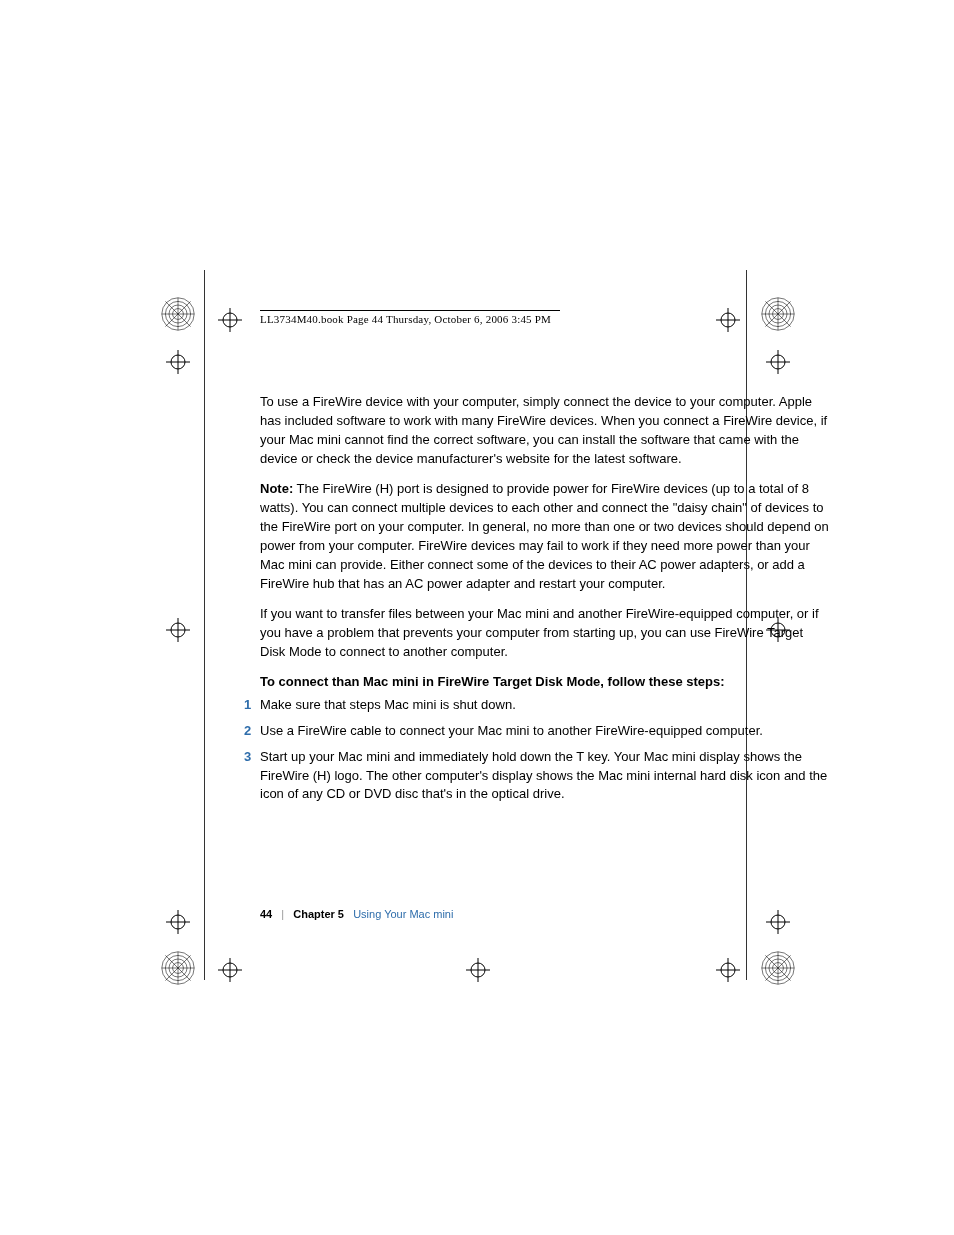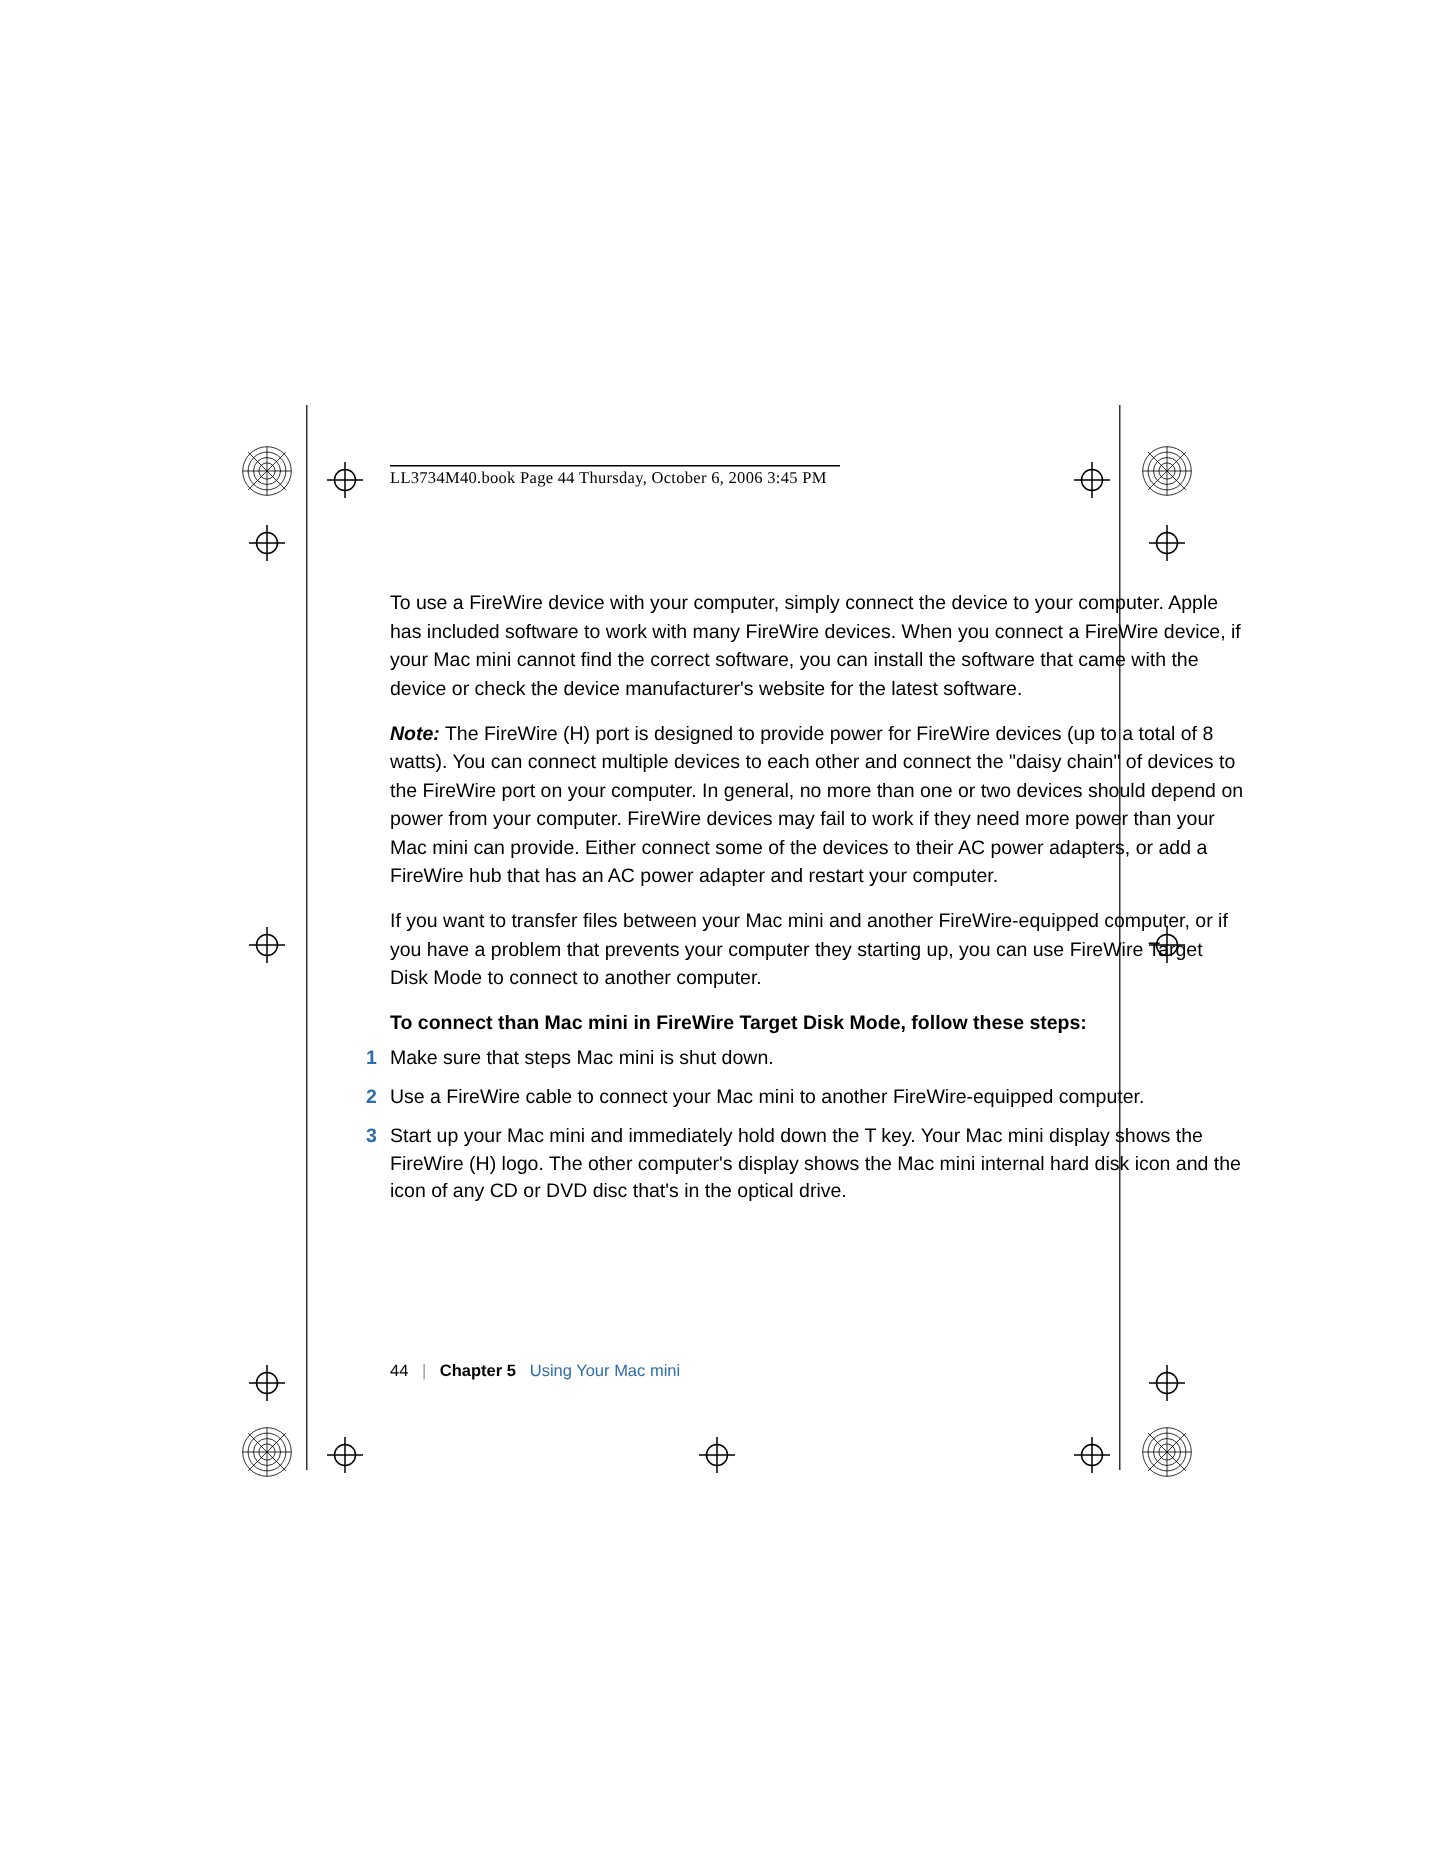--- a/index.html
+++ b/index.html
@@ -33,21 +33,20 @@
     font-size: 15px;
     margin-bottom: 6px;
   }
   .body-text {
     font-size: 13px;
     line-height: 1.45;
     margin-bottom: 12px;
   }
   .body-text .bold-italic {
     font-weight: bold;
-    font-style: italic;
   }
   .subheading {
     font-weight: bold;
     font-size: 13px;
     margin-bottom: 7px;
     margin-top: 10px;
   }
   .step-list {
     list-style: none;
     padding: 0;
@@ -67,21 +66,21 @@
     left: -16px;
     top: 0;
   }
   .footer {
     position: absolute;
     left: 260px;
     top: 908px;
     font-size: 11px;
   }
   .footer .page-num {
-    font-weight: normal;
+    font-weight: bold;
   }
   .footer .divider {
     color: #999;
     margin: 0 6px;
   }
   .footer .chapter-bold {
     font-weight: bold;
   }
   .footer .chapter-title {
     color: #2e6dab;
@@ -251,21 +250,21 @@
 <div class="content">
   <div class="header-line">LL3734M40.book  Page 44  Thursday, October 6, 2006  3:45 PM</div>
 
   <div class="body-text">To use a FireWire device with your computer, simply connect the device to your computer. Apple has included software to work with many FireWire devices. When you connect a FireWire device, if your Mac mini cannot find the correct software, you can install the software that came with the device or check the device manufacturer's website for the latest software.</div>
 
   <div class="body-text">
     <span class="bold-italic">Note:</span>
     <span>The FireWire (H) port is designed to provide power for FireWire devices (up to a total of 8 watts). You can connect multiple devices to each other and connect the "daisy chain" of devices to the FireWire port on your computer. In general, no more than one or two devices should depend on power from your computer. FireWire devices may fail to work if they need more power than your Mac mini can provide. Either connect some of the devices to their AC power adapters, or add a FireWire hub that has an AC power adapter and restart your computer.</span>
   </div>
 
-  <div class="body-text">If you want to transfer files between your Mac mini and another FireWire-equipped computer, or if you have a problem that prevents your computer they starting up, you can use FireWire Target Disk Mode to connect to another computer.</div>
+  <div class="body-text">If you want to transfer files between your Mac mini and another FireWire-equipped computer, or if you have a problem that prevents your computer from starting up, you can use FireWire Target Disk Mode to connect to another computer.</div>
 
   <div class="subheading">To connect than Mac mini in FireWire Target Disk Mode, follow these steps:</div>
 
   <ol class="step-list">
     <li><span class="step-num">1</span><span>Make sure that steps Mac mini is shut down.</span></li>
     <li><span class="step-num">2</span><span>Use a FireWire cable to connect your Mac mini to another FireWire-equipped computer.</span></li>
     <li><span class="step-num">3</span><span>Start up your Mac mini and immediately hold down the T key. Your Mac mini display shows the FireWire (H) logo. The other computer's display shows the Mac mini internal hard disk icon and the icon of any CD or DVD disc that's in the optical drive.</span></li>
   </ol>
 </div>
 

